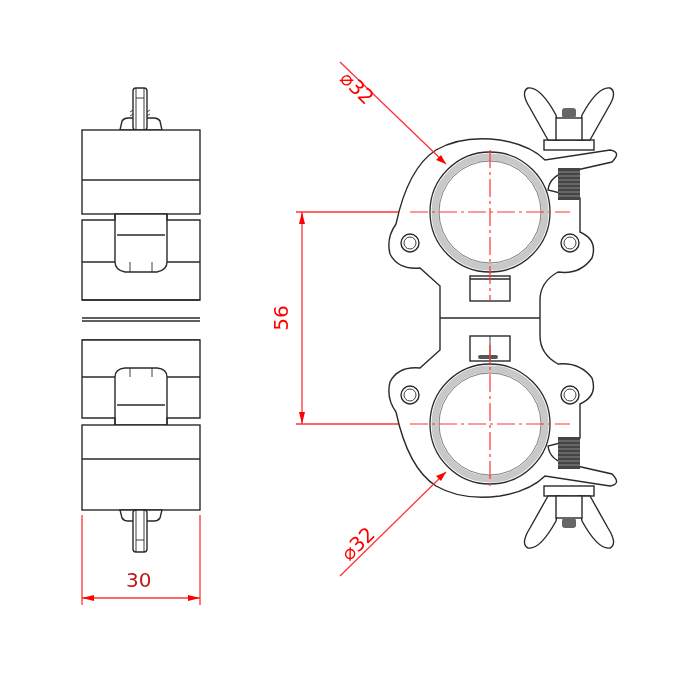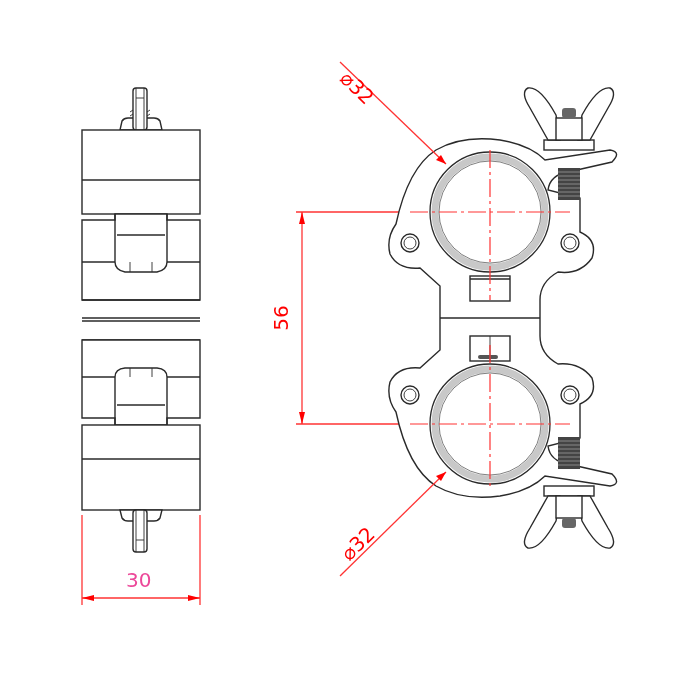--- a/index.html
+++ b/index.html
@@ -152,21 +152,21 @@
     <g>
       <line class="red" x1="340" y1="62" x2="446" y2="164"></line>
       <polygon class="arrow" points="446,164 436,160 441,155"></polygon>
     </g>
     <g>
       <line class="red" x1="340" y1="576" x2="446" y2="472"></line>
       <polygon class="arrow" points="446,472 436,476 441,481"></polygon>
     </g>
   </svg>
 
-  <div style="position:absolute;left:126px;top:568px;color:#ec4899;font-family:'DejaVu Sans',sans-serif;font-size:20px;">30</div>
+  <div style="position:absolute;left:126px;top:568px;color:#b91c1c;font-family:'DejaVu Sans',sans-serif;font-size:20px;">30</div>
 
   <div style="position:absolute;left:268px;top:306px;color:#ff0000;font-family:'DejaVu Sans',sans-serif;font-size:20px;transform:rotate(-90deg);transform-origin:center;">56</div>
 
   <div style="position:absolute;left:352px;top:66px;color:#ff0000;font-family:'DejaVu Sans',sans-serif;font-size:20px;transform:rotate(44deg);transform-origin:left top;white-space:nowrap;">⌀32</div>
 
   <div style="position:absolute;left:336px;top:548px;color:#ff0000;font-family:'DejaVu Sans',sans-serif;font-size:20px;transform:rotate(-44deg);transform-origin:left top;white-space:nowrap;">⌀32</div>
 
 </div>
 
 </body></html>

